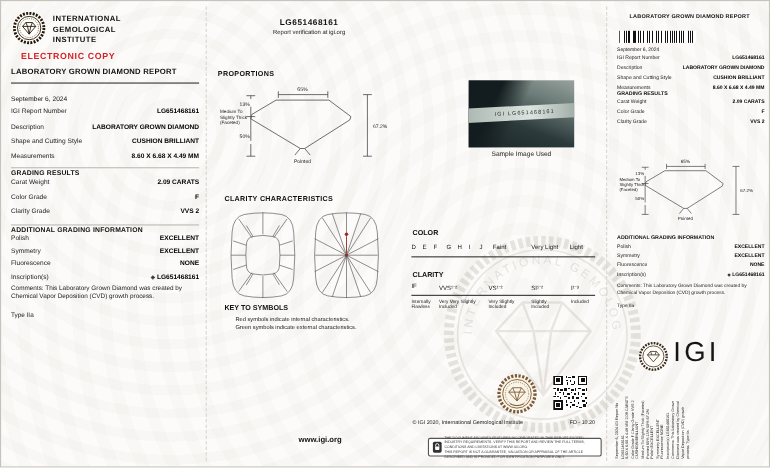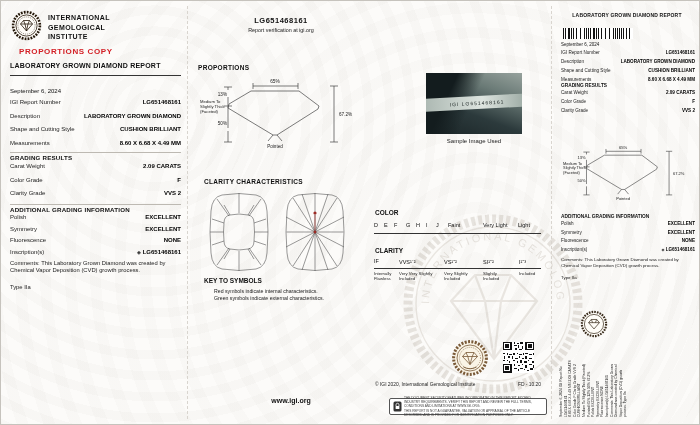--- a/index.html
+++ b/index.html
@@ -59,21 +59,21 @@
     <circle cx="15.5" cy="15.5" r="13.4" fill="#fffdf8" stroke="#241709" stroke-width="2.6" stroke-dasharray="1.8 1.2"></circle>
     <circle cx="15.5" cy="15.5" r="10.6" fill="none" stroke="#241709" stroke-width=".8"></circle>
     <circle cx="15.5" cy="15.5" r="8.6" fill="none" stroke="#241709" stroke-width=".5" stroke-dasharray="1 1"></circle>
     <path d="M9.5,14 L12.5,10.5 L18.5,10.5 L21.5,14 L15.5,21 Z M12.5,10.5 L14,14 M18.5,10.5 L17,14 M9.5,14 L21.5,14 M14,14 L15.5,21 M17,14 L15.5,21" fill="none" stroke="#241709" stroke-width=".8"></path>
   </svg>
   <div class="abs" style="left:47px;top:12px;font-size:7px;font-weight:700;line-height:9.5px;letter-spacing:.4px;">
     <div>INTERNATIONAL</div>
     <div>GEMOLOGICAL</div>
     <div>INSTITUTE</div>
   </div>
-  <div class="abs b red" style="left:18px;top:46px;font-size:8px;letter-spacing:.6px;">PROPORTIONS COPY</div>
+  <div class="abs b red" style="left:18px;top:46px;font-size:8px;letter-spacing:.6px;">ELECTRONIC COPY</div>
   <div class="abs b" style="left:9px;top:61px;font-size:7px;letter-spacing:.2px;">LABORATORY GROWN DIAMOND REPORT</div>
   <div class="sepdark" style="left:9px;top:74px;width:171px;"></div>
 
   <div class="abs" style="left:9px;top:87px;font-size:6px;">September 6, 2024</div>
 
   <div class="lrows" style="left:9px;top:98px;">
     <div class="lrow">
       <span class="ll">IGI Report Number</span>
       <span class="lv">LG651468161</span>
     </div>
@@ -391,20 +391,21 @@
     </div>
   </div>
   <div class="abs" style="left:560px;top:256px;width:134px;font-size:4.4px;line-height:5.6px;color:#1c1c1c;">Comments: This Laboratory Grown Diamond was created by Chemical Vapor Deposition (CVD) growth process.</div>
   <div class="abs" style="left:560px;top:274px;font-size:4.4px;color:#1c1c1c;">Type IIa</div>
 
   <svg class="abs" style="left:579px;top:309px;" width="28" height="28" viewBox="0 0 31 31">
     <circle cx="15.5" cy="15.5" r="13.4" fill="#fffdf8" stroke="#3a2c1c" stroke-width="2.4" stroke-dasharray="1.8 1.2"></circle>
     <circle cx="15.5" cy="15.5" r="10.6" fill="none" stroke="#3a2c1c" stroke-width=".8"></circle>
     <path d="M9.5,14 L12.5,10.5 L18.5,10.5 L21.5,14 L15.5,21 Z M12.5,10.5 L14,14 M18.5,10.5 L17,14 M9.5,14 L21.5,14" fill="none" stroke="#3a2c1c" stroke-width=".8"></path>
   </svg>
+  <div class="abs" style="left:611px;top:305px;font-size:25px;letter-spacing:3px;color:#151515;">IGI</div>
 
   <div class="rot">September 6, 2024  IGI Report No LG651468161
 8.60 X 6.68 X 4.49 MM  2.09 CARATS
 Color Grade F   Clarity Grade VVS 2
 CUSHION BRILLIANT
 Medium To Slightly Thick (Faceted)
 Pointed  65%  13%  50%  67.2%
 Polish EXCELLENT
 Symmetry EXCELLENT
 Fluorescence NONE

